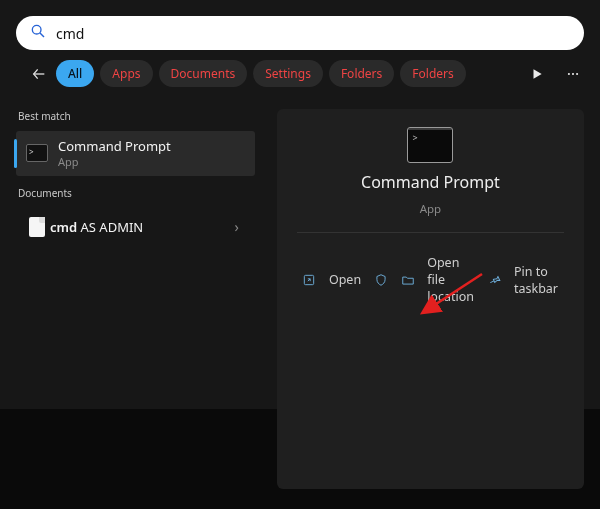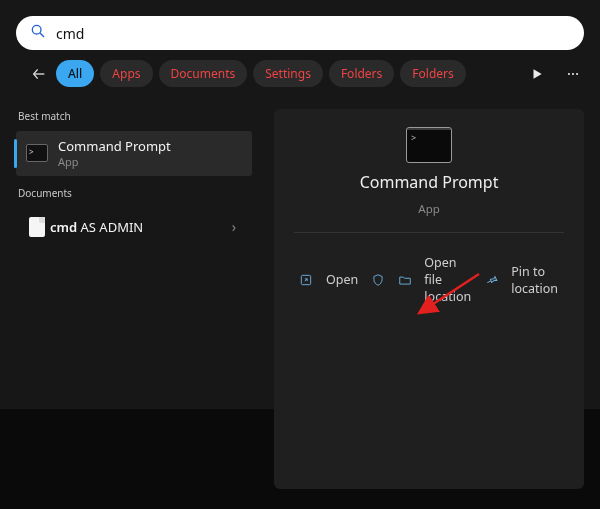--- a/index.html
+++ b/index.html
@@ -172,21 +172,21 @@
                 </svg>
             </span>
             <span>Open file location</span>
           </div>
           <div class="action">
             <span class="ai">
               <svg viewBox="0 0 24 24">
                   <path d="M14 4l6 6-4 1-3 5-2-2-5 5 5-5-2-2 5-3 1-4z" transform="rotate(20 12 12)"></path>
                 </svg>
             </span>
-            <span>Pin to location</span>
+            <span>Pin to taskbar</span>
           </div>
         </div>
 
         <div class="arrow-annot" style="left:150px; top:165px;">
           <svg width="60" height="40">
             <defs>
               <marker id="ah" markerWidth="8" markerHeight="8" refX="2" refY="4" orient="auto">
                 <polygon points="0,0 8,4 0,8" fill="#e2201f"></polygon>
               </marker>
             </defs>

